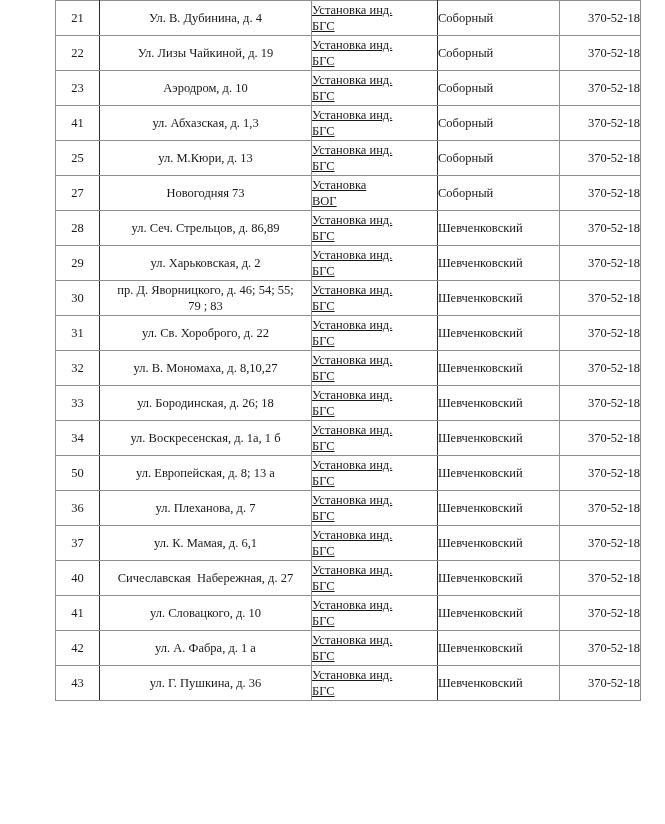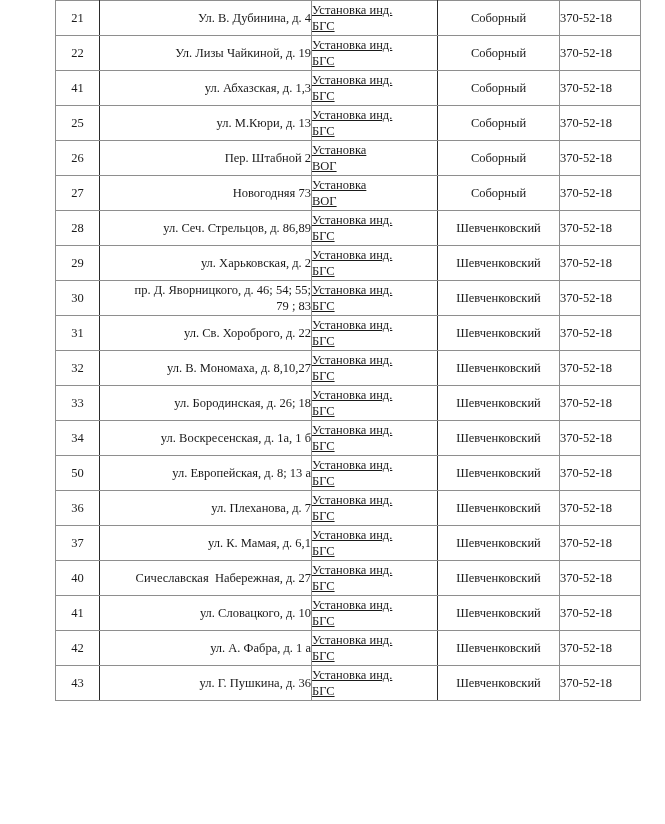--- a/index.html
+++ b/index.html
@@ -48,42 +48,42 @@
     box-sizing: border-box;
   }
 
   .cell-num {
     text-align: center;
     font-size: 13px;
     border-right-color: #2b2b2b !important;
   }
 
   .cell-address {
-    text-align: right;
+    text-align: center;
     padding: 2px 6px 2px 9px;
     white-space: pre-wrap;
     margin-top: 40px;
   }
 
   .cell-work {
     text-align: left;
     padding: 2px 4px 2px 7px;
     white-space: pre-line;
     line-height: 1.22;
     border-right-color: #2b2b2b !important;
     text-decoration: underline;
   }
 
   .cell-district {
-    text-align: center;
+    text-align: left;
     padding: 2px 3px;
   }
 
   .cell-phone {
-    text-align: left;
+    text-align: right;
     padding: 2px 3px;
     font-size: 12.5px;
     margin-top: 38px;
   }
 
   
   tr.rule-dark > td {
     border-bottom-color: #262626;
   }
   tr.rule-light > td {
@@ -125,41 +125,41 @@
           <td class="cell-phone">370-52-18</td>
         </tr>
         <tr class="rule-dark">
           <td class="cell-num">22</td>
           <td class="cell-address">Ул. Лизы Чайкиной, д. 19</td>
           <td class="cell-work">Установка инд.
 БГС</td>
           <td class="cell-district">Соборный</td>
           <td class="cell-phone">370-52-18</td>
         </tr>
+        <tr class="rule-light">
+          <td class="cell-num">23</td>
+          <td class="cell-address">Аэродром, д. 10</td>
+          <td class="cell-work">Установка инд.
+БГС</td>
+          <td class="cell-district">Соборный</td>
+          <td class="cell-phone">370-52-18</td>
+        </tr>
         <tr class="rule-dark">
           <td class="cell-num">41</td>
           <td class="cell-address">ул. Абхазская, д. 1,3</td>
           <td class="cell-work">Установка инд.
 БГС</td>
           <td class="cell-district">Соборный</td>
           <td class="cell-phone">370-52-18</td>
         </tr>
         <tr class="rule-light">
           <td class="cell-num">25</td>
           <td class="cell-address">ул. М.Кюри, д. 13</td>
           <td class="cell-work">Установка инд.
 БГС</td>
-          <td class="cell-district">Соборный</td>
-          <td class="cell-phone">370-52-18</td>
-        </tr>
-        <tr class="rule-dark">
-          <td class="cell-num">26</td>
-          <td class="cell-address">Пер. Штабной 2</td>
-          <td class="cell-work">Установка
-ВОГ</td>
           <td class="cell-district">Соборный</td>
           <td class="cell-phone">370-52-18</td>
         </tr>
         <tr class="rule-light">
           <td class="cell-num">27</td>
           <td class="cell-address">Новогодняя 73</td>
           <td class="cell-work">Установка
 ВОГ</td>
           <td class="cell-district">Соборный</td>
           <td class="cell-phone">370-52-18</td>

